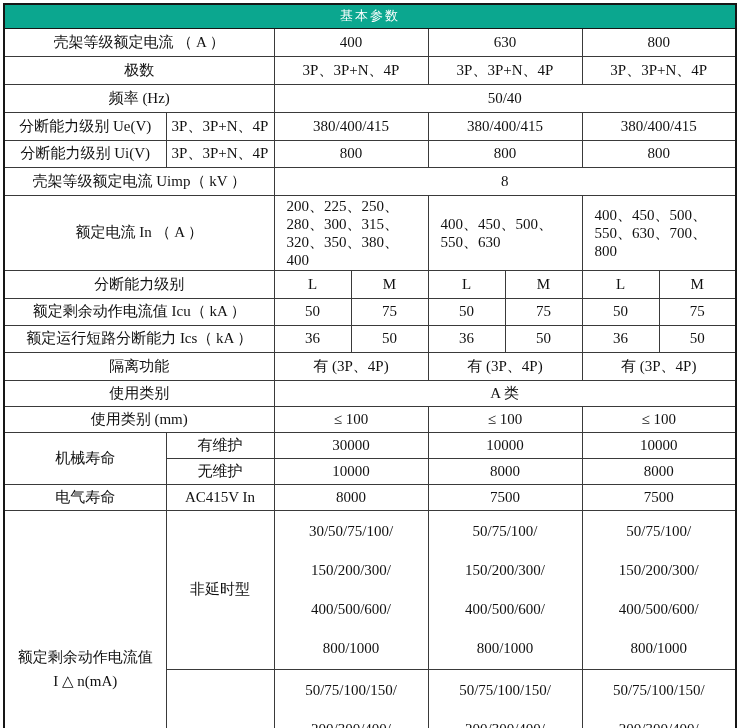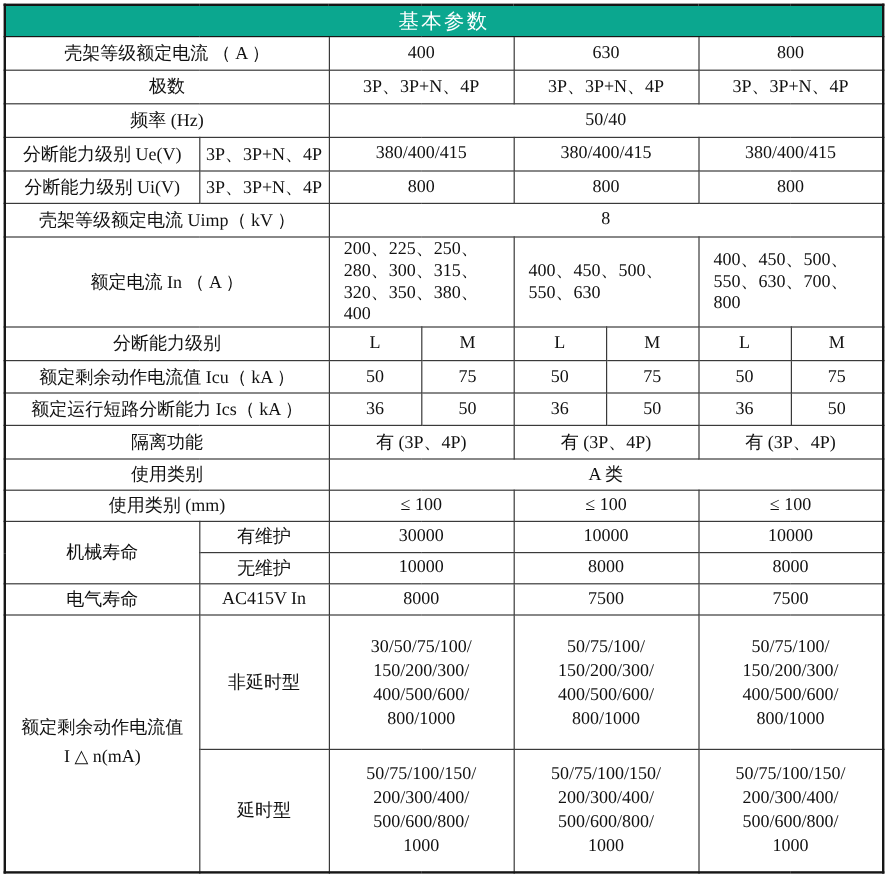--- a/index.html
+++ b/index.html
@@ -20,31 +20,31 @@
     border:1px solid #3a3a3a;
     text-align:center;
     vertical-align:middle;
     font-size:15px;
     padding:1px 2px;
     overflow:hidden;
   }
   tr.title-row td{
     background:#0ba78f;
     color:#ffffff;
-    font-size:17px;
+    font-size:13px;
     letter-spacing:2px;
     border:1px solid #161616;
   }
   td.list-left{
     text-align:left;
     padding-left:12px;
     white-space:pre-line;
     line-height:18px;
   }
-  td.spread{white-space:pre-line;line-height:20px;}
+  td.spread{white-space:pre-line;line-height:39px;}
   td.lbl2{white-space:pre-line;line-height:24px;}
 </style>
 </head>
 <body>
 
 <div class="wrap">
 <table class="spec">
   <colgroup>
     <col style="width:162px">
         <col style="width:108px">

